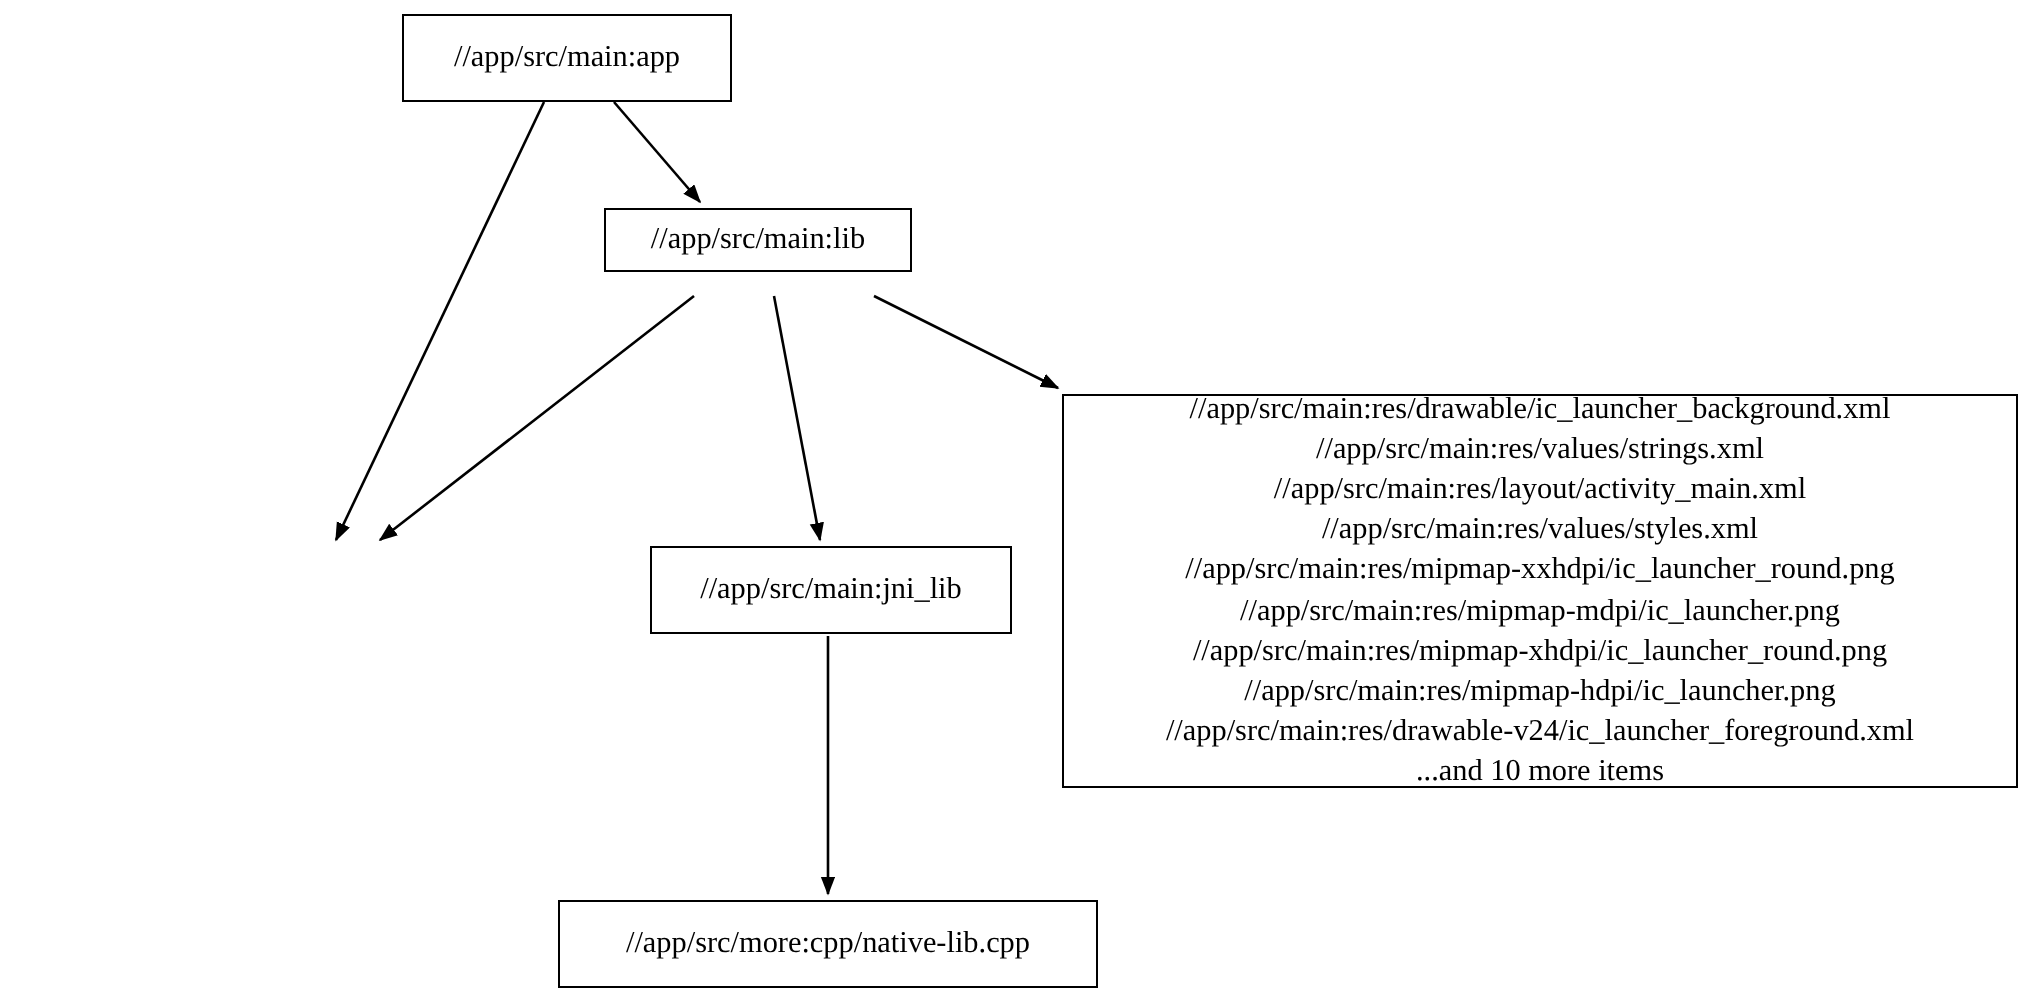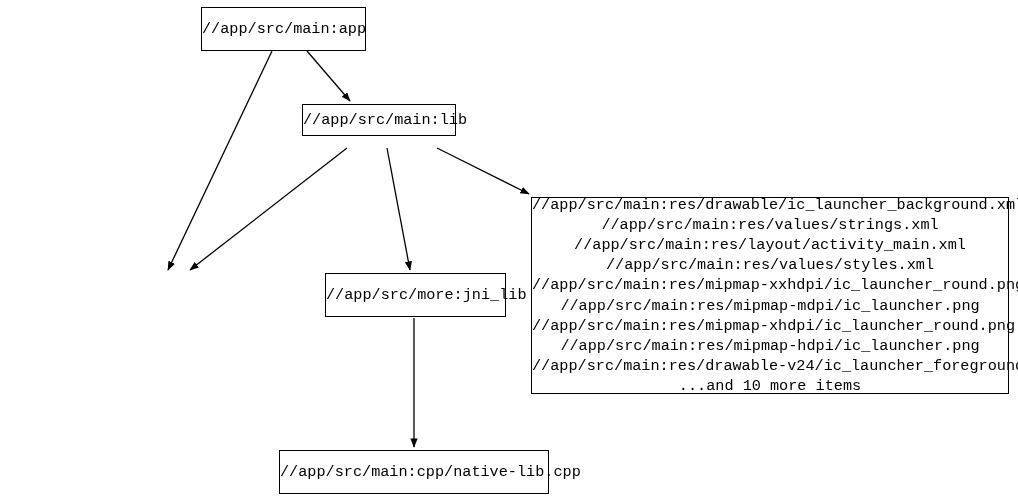--- a/index.html
+++ b/index.html
@@ -32,21 +32,20 @@
     border: 1px solid #000000;
     background: #ffffff;
     display: flex;
     align-items: center;
     justify-content: center;
     text-align: center;
     font-size: 15.2px;
     line-height: 20px;
     white-space: pre;
     color: #000000;
-    font-family: Liberation Mono, monospace;
   }
   .node-label {
     display: block;
     width: 100%;
     text-align: center;
     white-space: pre;
   }
   .node-multiline {
     align-items: center;
     font-size: 15.2px;
@@ -78,25 +77,25 @@
   <div class="node" style="left:201px; top:7px; width:165px; height:44px;">
     <span class="node-label">//app/src/main:app</span>
   </div>
 
   <div class="node" style="left:302px; top:104px; width:154px; height:32px;">
     <span class="node-label">//app/src/main:lib</span>
   </div>
 
 
   <div class="node" style="left:325px; top:273px; width:181px; height:44px;">
-    <span class="node-label">//app/src/more:jni_lib</span>
+    <span class="node-label">//app/src/main:jni_lib</span>
   </div>
 
   <div class="node" style="left:279px; top:450px; width:270px; height:44px;">
-    <span class="node-label">//app/src/main:cpp/native-lib.cpp</span>
+    <span class="node-label">//app/src/more:cpp/native-lib.cpp</span>
   </div>
 
   <div class="node node-multiline" style="left:531px; top:197px; width:478px; height:197px;">
     <span class="node-label">//app/src/main:res/drawable/ic_launcher_background.xml
 //app/src/main:res/values/strings.xml
 //app/src/main:res/layout/activity_main.xml
 //app/src/main:res/values/styles.xml
 //app/src/main:res/mipmap-xxhdpi/ic_launcher_round.png
 //app/src/main:res/mipmap-mdpi/ic_launcher.png
 //app/src/main:res/mipmap-xhdpi/ic_launcher_round.png

